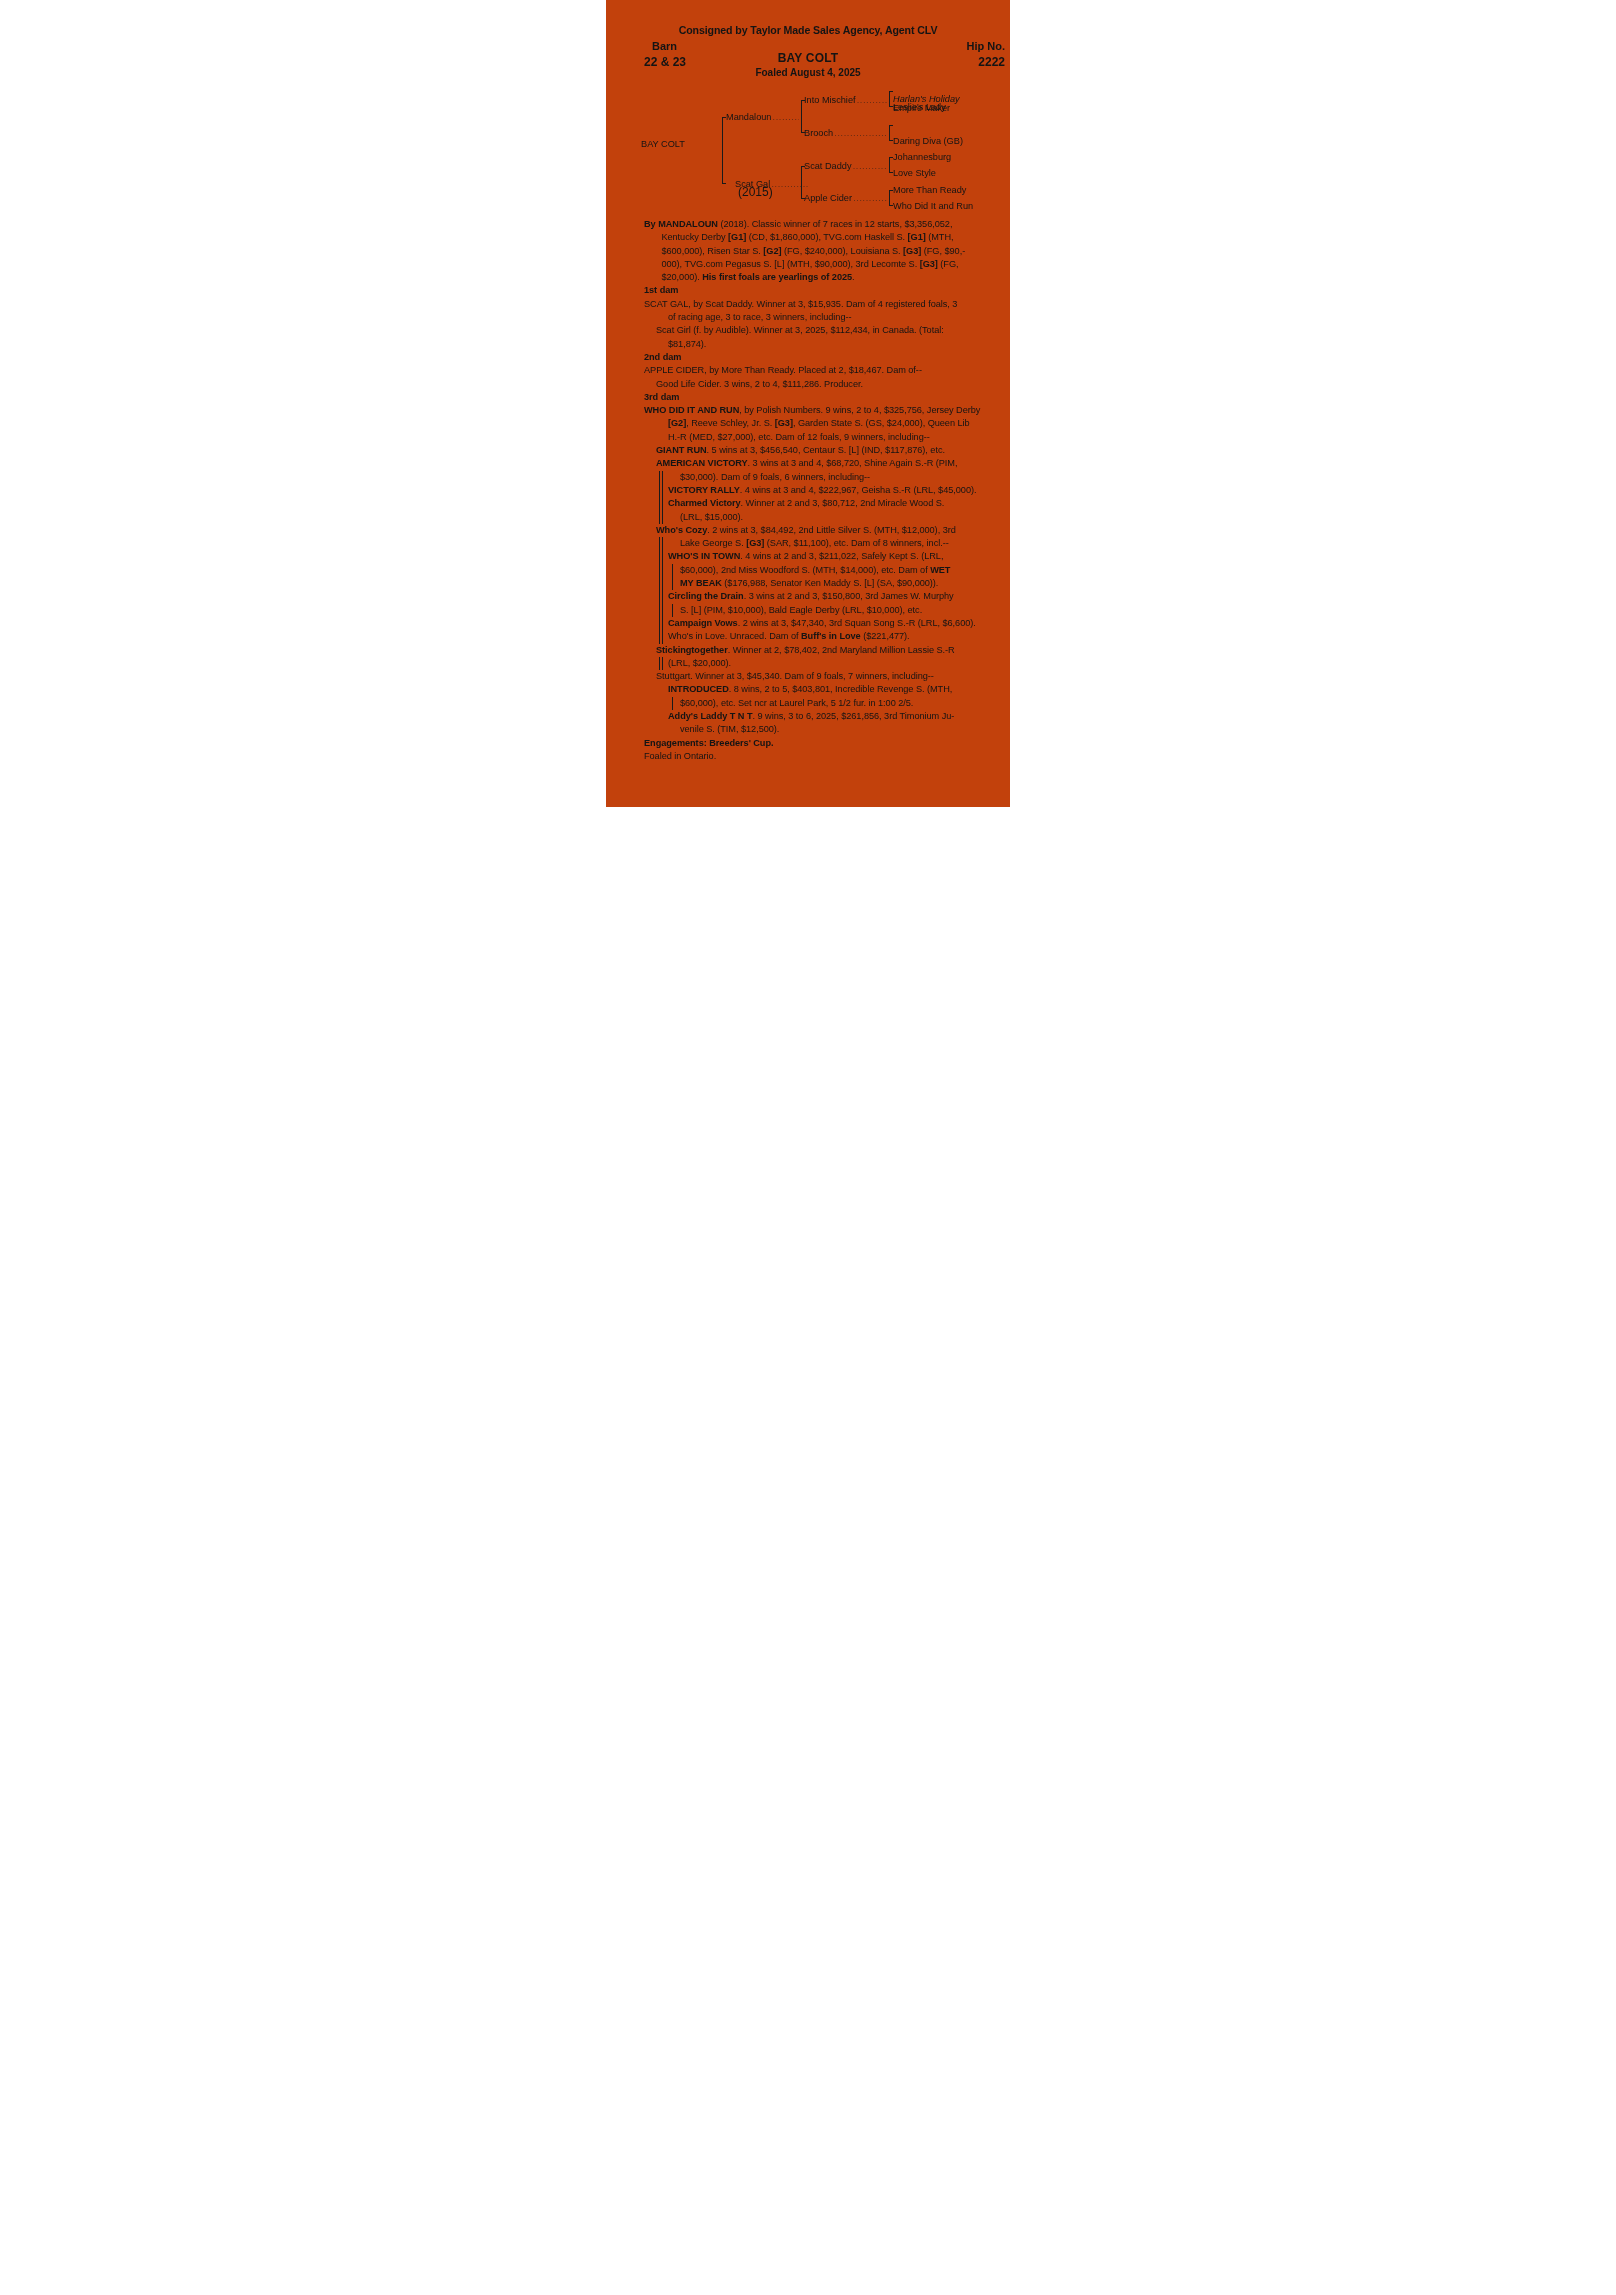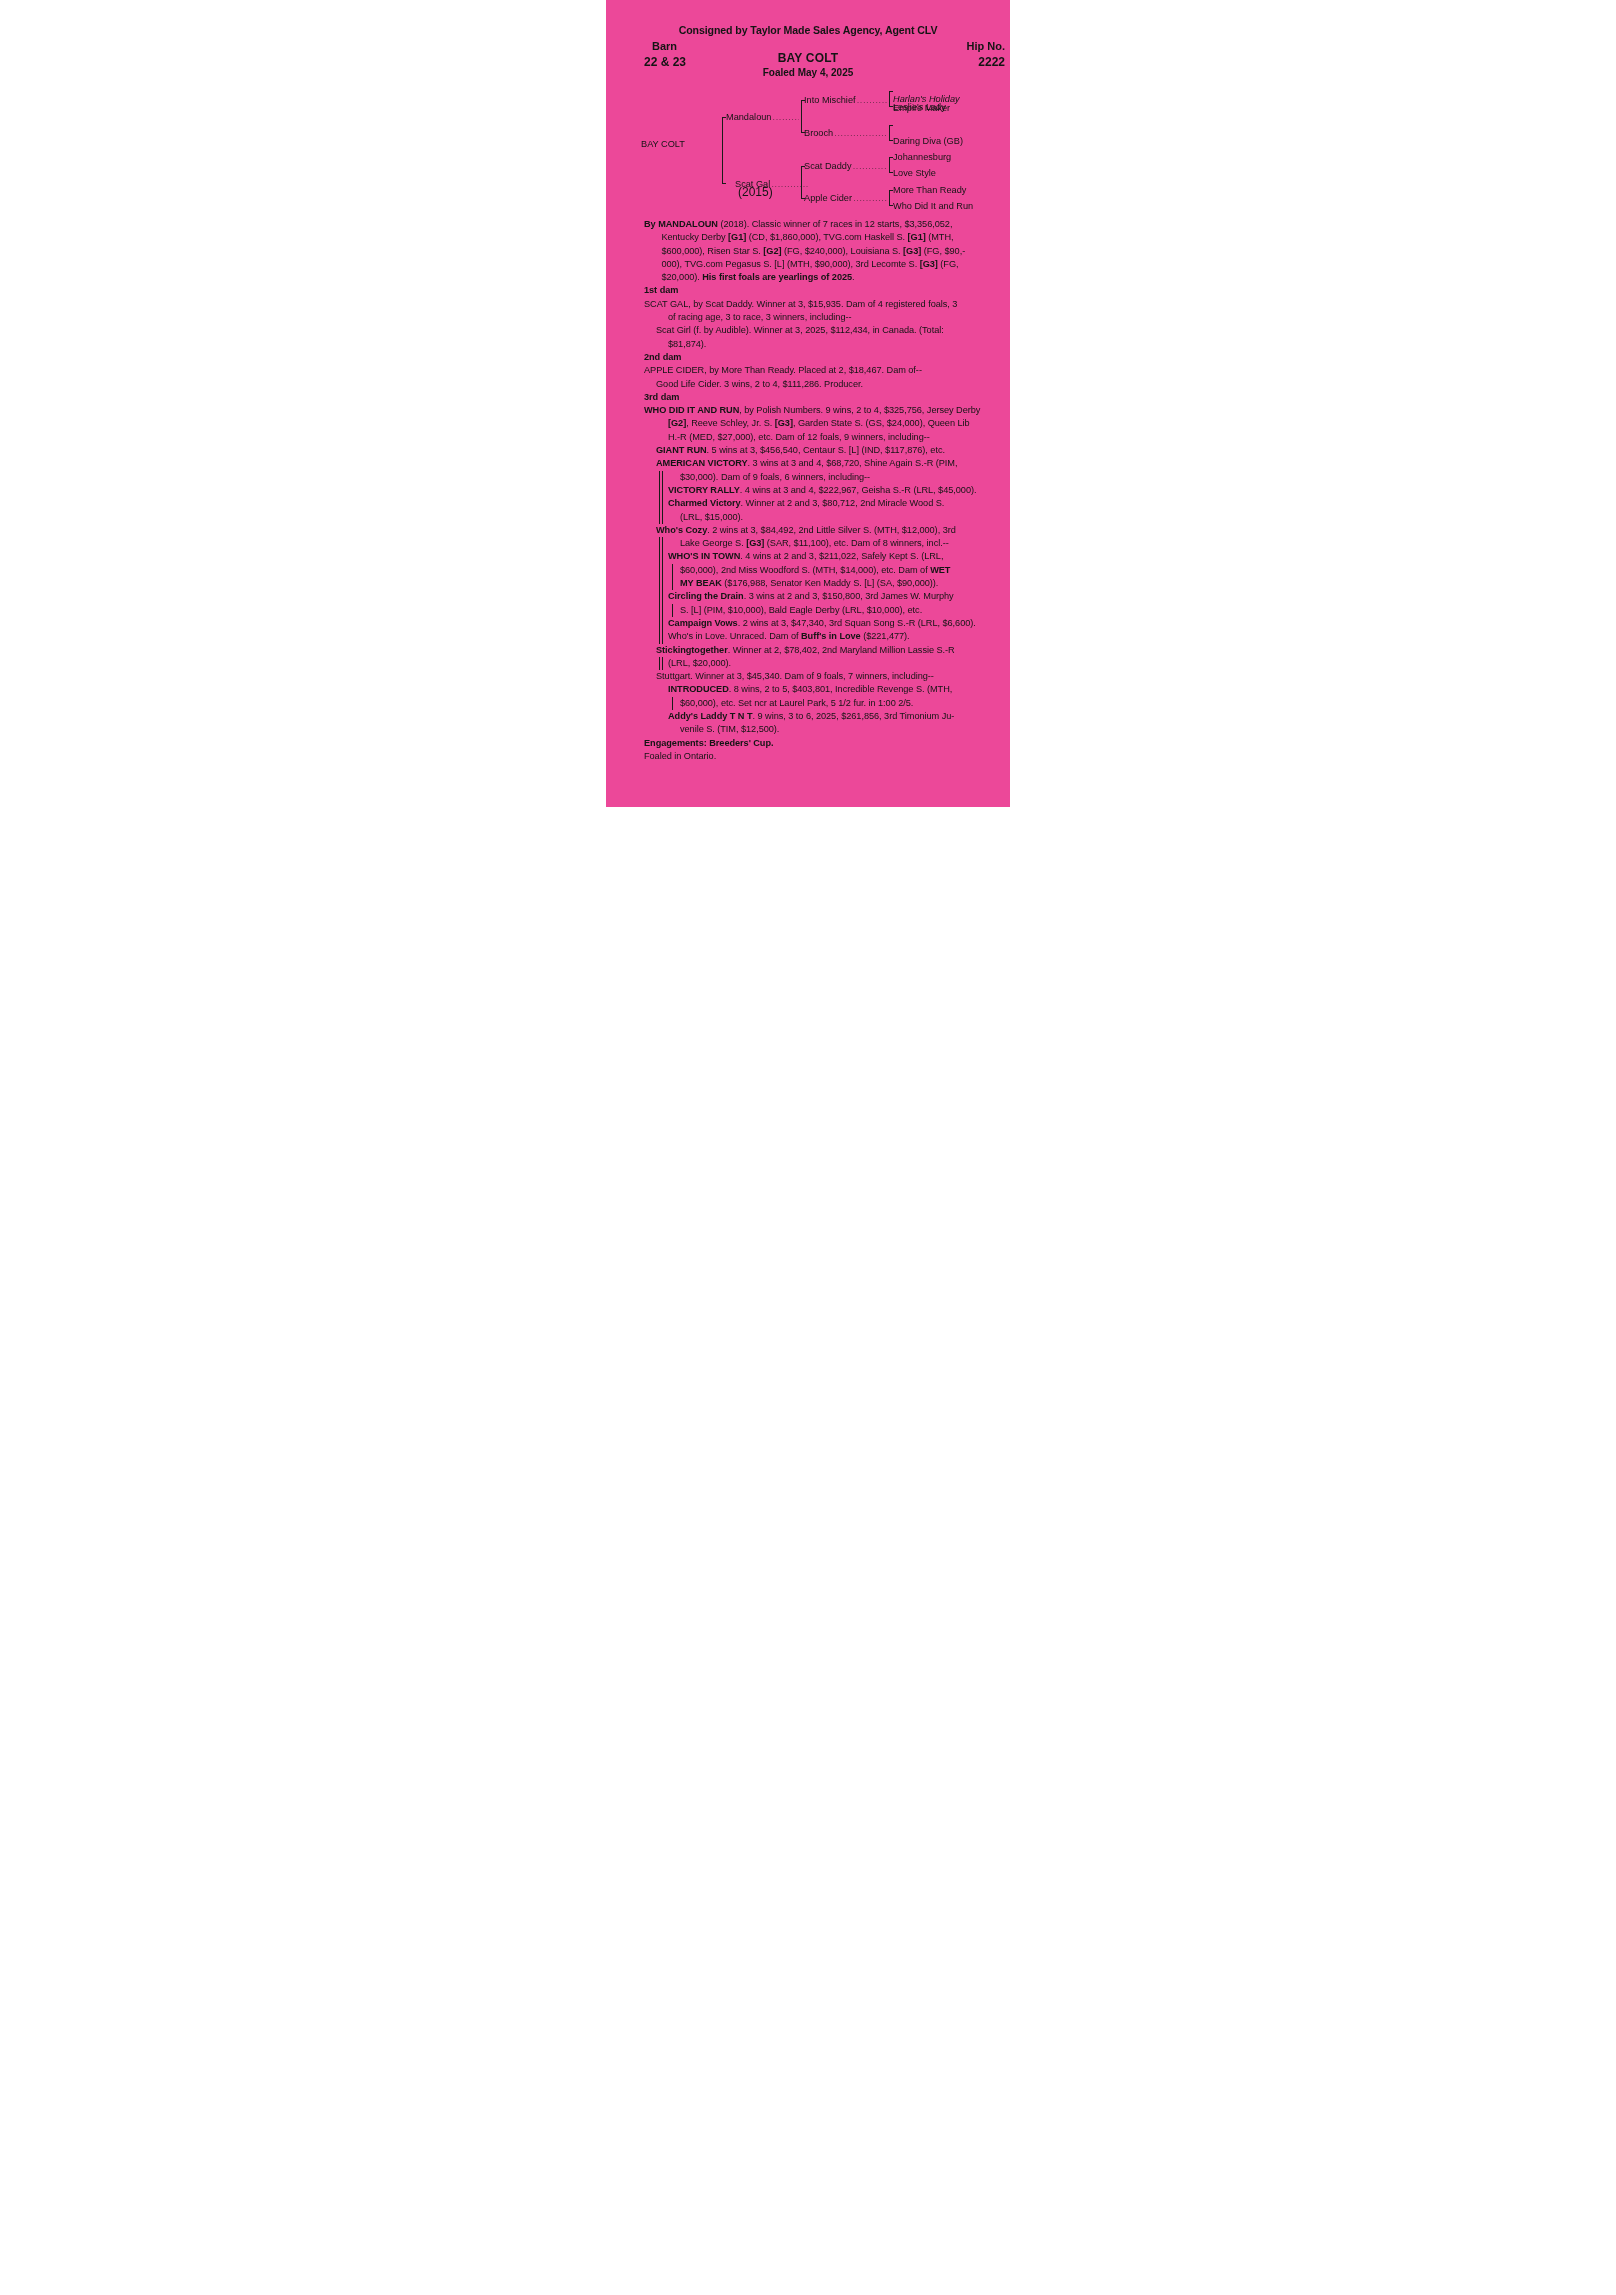--- a/index.html
+++ b/index.html
@@ -1,21 +1,21 @@
 <!DOCTYPE html>
 <html style="font-size:7.3px"><head>
 <meta charset="utf-8">
 <style>
   html,body{margin:0;padding:0;background:#ffffff;}
   .page{
     position:relative;
     width:404px;
     height:807px;
     margin:0 auto;
-    background:#ec4899;
+    background:#c2410c;
     font-family:"Liberation Sans","DejaVu Sans",sans-serif;
     color:#141414;
     overflow:hidden;
   }
   
   .consigned{
     position:absolute;left:0;right:0;top:24px;
     text-align:center;font-size:10.6px;font-weight:bold;letter-spacing:-0.1px;
     white-space:nowrap;
   }
@@ -76,21 +76,21 @@
     <div class="lbl">Barn</div>
     <div class="val">22 &amp; 23</div>
   </div>
 
   <div class="corner hip">
     <div class="lbl">Hip No.</div>
     <div class="val">2222</div>
   </div>
 
   <div class="horse-name">BAY COLT</div>
-  <div class="foaled">Foaled May 4, 2025</div>
+  <div class="foaled">Foaled August 4, 2025</div>
 
   <div id="pedigree">
       <div class="ped-entry" style="left: 35px; top: 139px;">BAY COLT</div>
       <div class="ped-entry" style="left: 120px; top: 112px; width: 73px;">
         <span class="nm">Mandaloun</span>
         <span class="leader">......................................................................</span>
       </div>
       <div class="ped-entry" style="left: 120px; top: 179px; width: 73px; margin-left: 9px;">
         <span class="nm">Scat Gal</span>
         <span class="leader">......................................................................</span>

